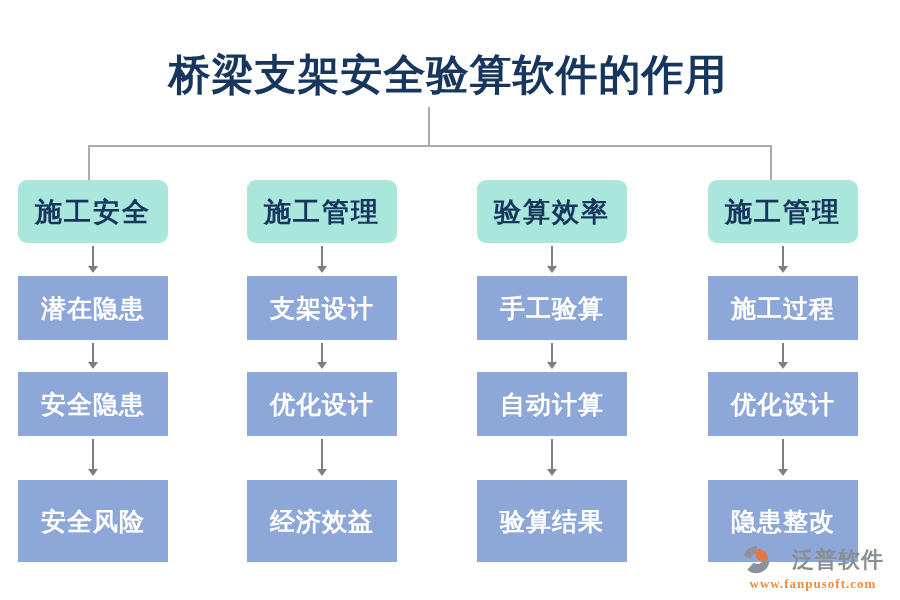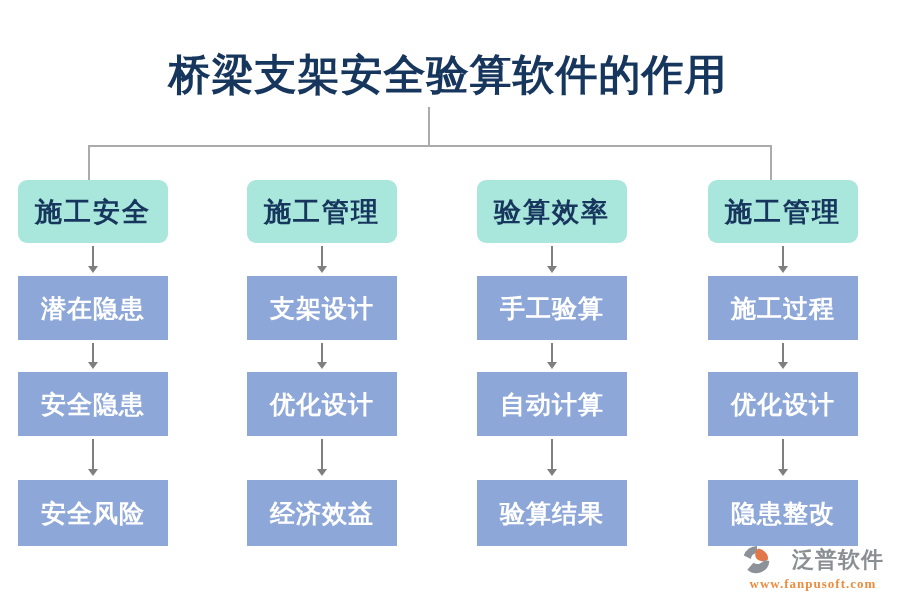--- a/index.html
+++ b/index.html
@@ -45,21 +45,21 @@
     color:var(--header_text,#17365D);
     font-size:27px;letter-spacing:2px;border-radius:9px;
   }
   .box.item{
     background:var(--item_fill,#8DA7D8);
     color:var(--item_text,#FFFFFF);
     font-size:25px;letter-spacing:1px;
   }
   .box.r1{top:96px;height:64px;}
   .box.r2{top:192px;height:64px;}
-  .box.r3{top:300px;height:66px;}
+  .box.r3{top:300px;height:82px;}
 
   
   .arrow{
     position:absolute;left:50%;margin-left:-1px;width:2px;
     background:var(--arrow,#7F7F7F);
   }
   .arrow::after{
     content:"";position:absolute;left:-4px;bottom:-7px;
     border-left:5px solid transparent;border-right:5px solid transparent;
     border-top:7px solid var(--arrow,#7F7F7F);

